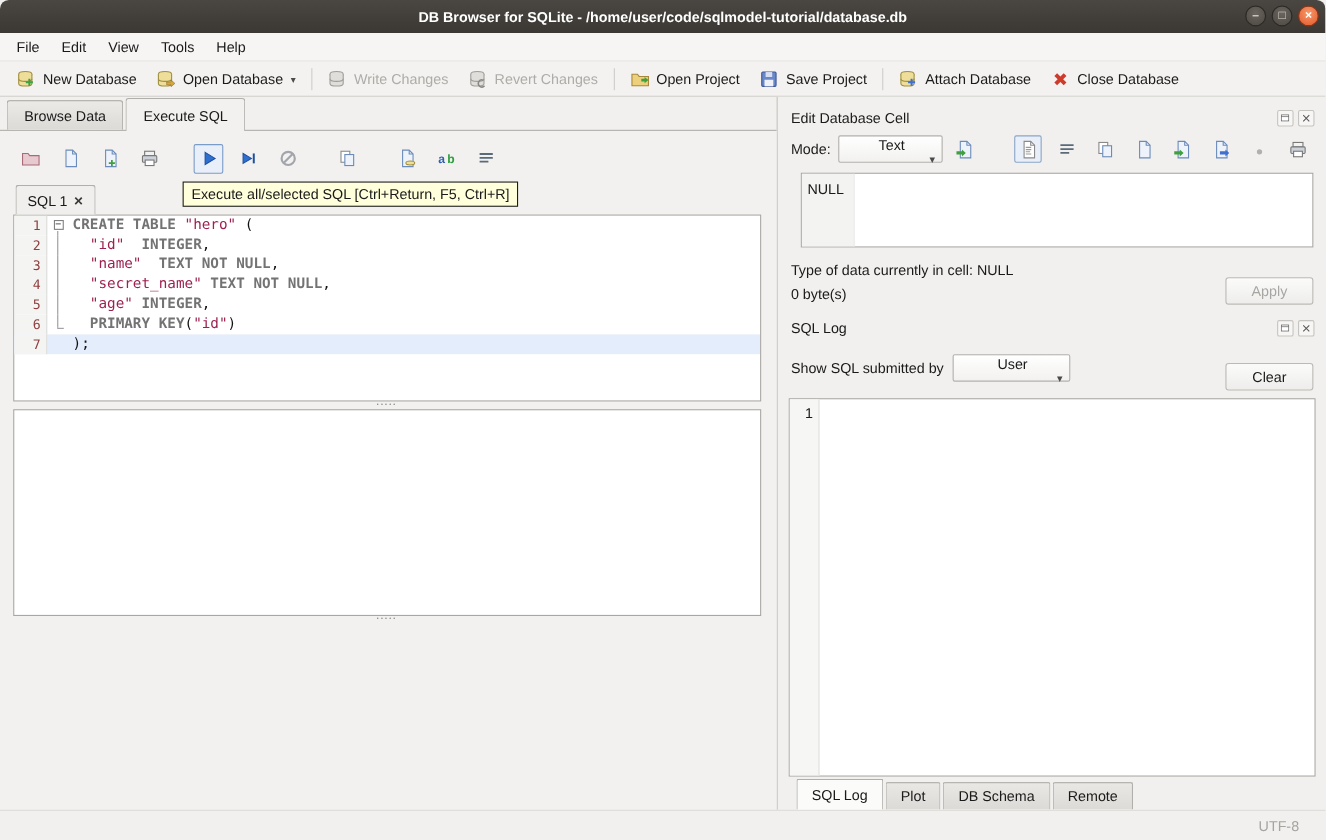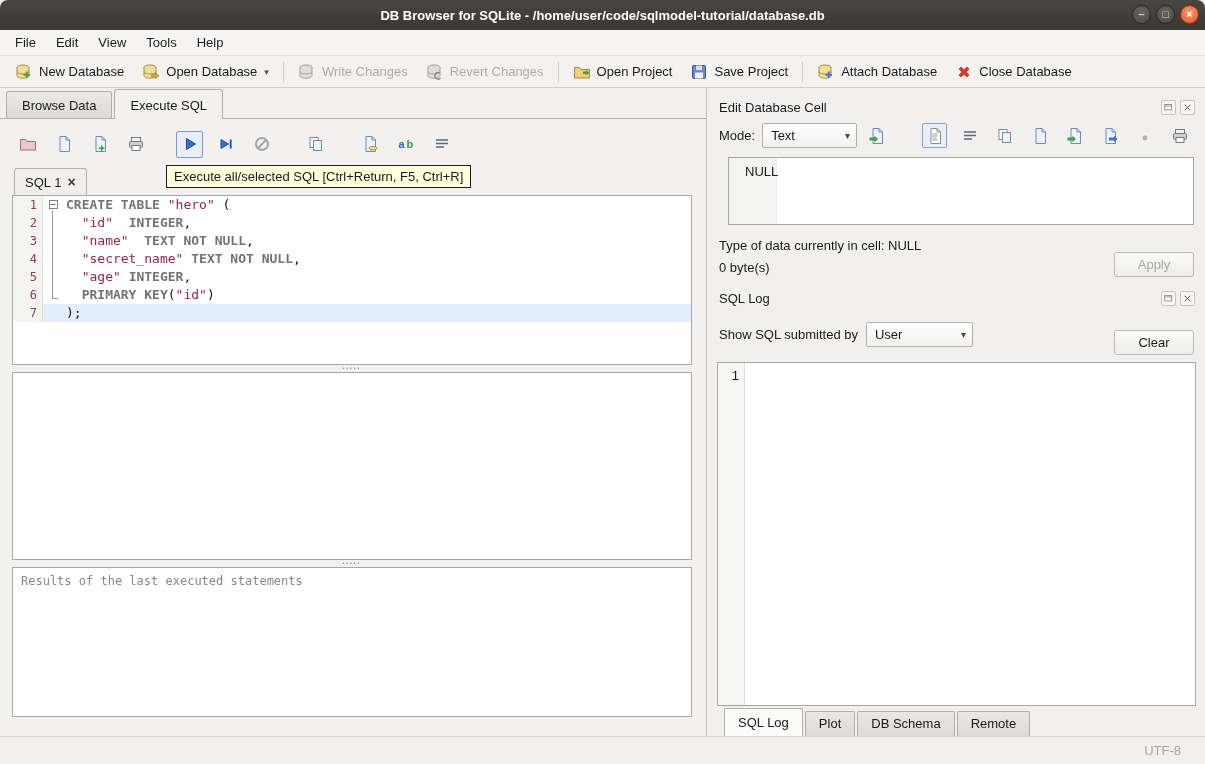--- a/index.html
+++ b/index.html
@@ -64,31 +64,31 @@
   .grid-pane { height:188px; border:1px solid #a9a7a3; background:#fff; }
   .msg-pane { height:150px; border:1px solid #a9a7a3; background:#fff; padding:6px 8px; font-family:"DejaVu Sans Mono",monospace; font-size:12px; color:#8a8885; }
 
   
   .right { flex:1; background:#f1f0ee; border-left:1px solid #c4c2be; display:flex; flex-direction:column; padding:8px 9px 0 5px; }
   .dock-header { height:22px; display:flex; align-items:center; padding-left:7px; }
   .dock-icons { margin-left:auto; display:flex; gap:4px; padding-right:1px; }
   .dock-btn { width:15px; height:15px; display:flex; align-items:center; justify-content:center; border:1px solid #c6c4c0; background:#f7f6f4; border-radius:2px; }
 
   .mode-row { display:flex; align-items:center; gap:7px; padding:5px 2px 9px 7px; }
-  .qcombo { height:25px; border:1px solid #b3b1ad; border-radius:2px; background:linear-gradient(#ffffff,#f2f1ef); display:flex; align-items:center; padding:0 6px 0 8px; }
+  .qcombo { height:25px; border:1px solid #b3b1ad; border-radius:2px; background:linear-gradient(#ffffff,#f2f1ef); display:flex; align-items:center; padding:0 6px 0 8px;flex-direction:column; }
   .qcombo .arrow { margin-left:auto; font-size:10px; color:#4a4a4a; padding-left:8px; }
   .combo-mode { width:95px; }
   .combo-user { width:107px; }
   .cell-icons { margin-left:auto; display:flex; align-items:center; gap:10px; padding-right:2px; }
   .icon-btn.small { width:25px; height:25px; }
   .icon-btn.active { border-color:#8aa5c8; background:#e9eff8; }
 
   .cell-editor { height:68px; margin:0 2px 0 16px; border:1px solid #a9a7a3; background:#fff; position:relative; }
   .cell-band { position:absolute; left:0; top:0; bottom:0; width:48px; background:#f3f3f2; border-right:1px solid #ececeb; }
-  .cell-null { position:absolute; left:16px; top:6px; }
+  .cell-null { position:absolute; left:5px; top:6px; }
 
   .cell-info { display:flex; align-items:center; padding:11px 2px 10px 7px; }
   .cell-info-texts { display:flex; flex-direction:column; gap:7px; }
   .qbutton { width:80px; height:25px; border:1px solid #bcbab6; border-radius:3px; background:linear-gradient(#fbfbfa,#eeedeb); display:flex; align-items:center; justify-content:center;margin-top:16px; }
   .qbutton.disabled { color:#a8a6a2; }
   .apply-btn { margin-left:auto; }
 
   .filter-row { display:flex; align-items:center; gap:8px; padding:5px 2px 7px 7px; }
   .clear-btn { margin-left:auto; }
 
@@ -348,23 +348,20 @@
       <div class="v-splitter">
         <span class="splitter-dots">•••••</span>
       </div>
 
       <div class="grid-pane"></div>
 
       <div class="v-splitter">
         <span class="splitter-dots">•••••</span>
       </div>
 
-      <div class="msg-pane">
-        <span>Results of the last executed statements</span>
-      </div>
 
     </div>
   </div>
 
   <div class="right">
 
     <div class="dock-header">
       <span class="dock-title">Edit Database Cell</span>
       <div class="dock-icons">
           <div class="dock-btn">

